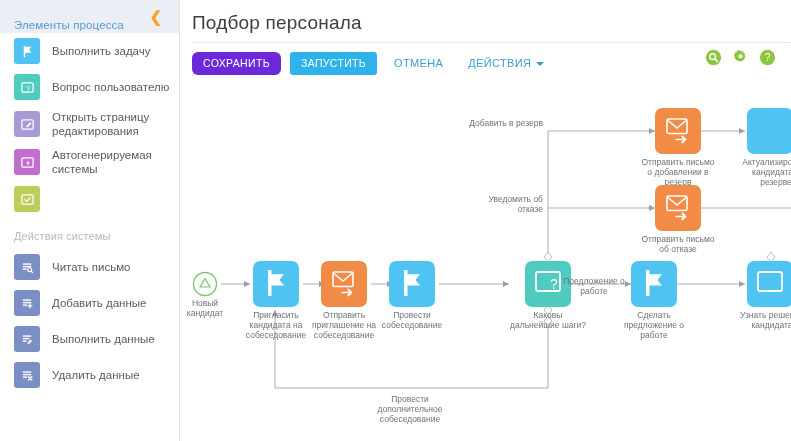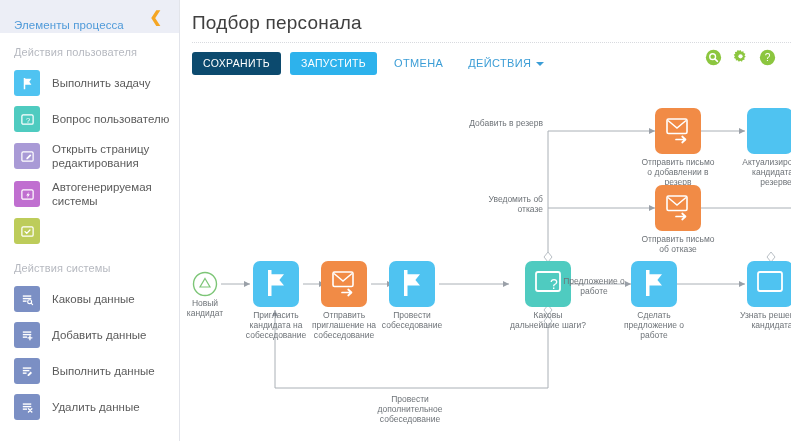--- a/index.html
+++ b/index.html
@@ -68,21 +68,21 @@
     padding:9px 0 0 12px; gap:9px;
     position:relative;
   }
   .btn {
     border:none; border-radius:3px;
     font-family:"Liberation Sans", sans-serif;
     font-size:10.5px; letter-spacing:.35px;
     padding:6px 11px 6px 11px; cursor:pointer; color:#fff;
     line-height:11px;
   }
-  .btn-save { background:#0c4a6e; }
+  .btn-save { background:#6d28d9;border-radius:6px; }
   .btn-run  { background:#2db2ec; }
   .btn-flat {
     background:transparent; color:#3b9dd6;
     padding:6px 8px; font-size:11px; letter-spacing:.35px;
     border:none; cursor:pointer; line-height:11px;
   }
   .caret {
     display:inline-block; width:0; height:0; margin-left:5px;
     border-left:4px solid transparent; border-right:4px solid transparent;
     border-top:4px solid #3b9dd6; vertical-align:middle;
@@ -102,21 +102,20 @@
 
 <div id="app">
 
   <aside class="sidebar">
 
     <div class="sb-header">
       <span class="sb-header-title">Элементы процесса</span>
       <span class="sb-collapse">❮</span>
     </div>
 
-    <div class="sb-group-title">Действия пользователя</div>
 
     <div class="sb-item">
       <span class="sb-ico" style="background:#4fc3f1">
         <svg width="15" height="15" viewBox="0 0 16 16">
             <path d="M4 2v12h1.6V9.2h6.6L9.9 6.1 12.2 3H5.6V2z" fill="#fff"></path>
           </svg>
       </span>
       <span class="sb-label">Выполнить задачу</span>
     </div>
 
@@ -165,21 +164,21 @@
     <div class="sb-item">
       <span class="sb-ico" style="background:#7b8fc4">
         <svg width="15" height="15" viewBox="0 0 16 16">
           <rect x="3" y="3.6" width="9" height="1.5" fill="#fff"></rect>
             <rect x="3" y="6.3" width="9" height="1.5" fill="#fff"></rect>
             <rect x="3" y="9" width="4" height="1.5" fill="#fff"></rect>
           <circle cx="10.3" cy="10.3" r="2.1" fill="none" stroke="#fff" stroke-width="1.2"></circle>
           <path d="M11.9 11.9l1.5 1.5" stroke="#fff" stroke-width="1.3" stroke-linecap="round"></path>
         </svg>
       </span>
-      <span class="sb-label">Каковы данные</span>
+      <span class="sb-label">Читать письмо</span>
     </div>
 
     <div class="sb-item">
       <span class="sb-ico" style="background:#7b8fc4">
         <svg width="15" height="15" viewBox="0 0 16 16">
           <rect x="3" y="3.6" width="9" height="1.5" fill="#fff"></rect>
             <rect x="3" y="6.3" width="9" height="1.5" fill="#fff"></rect>
             <rect x="3" y="9" width="4.5" height="1.5" fill="#fff"></rect>
           <path d="M10.6 8.4v4.2M8.5 10.5h4.2" stroke="#fff" stroke-width="1.5" stroke-linecap="round"></path>
         </svg>

